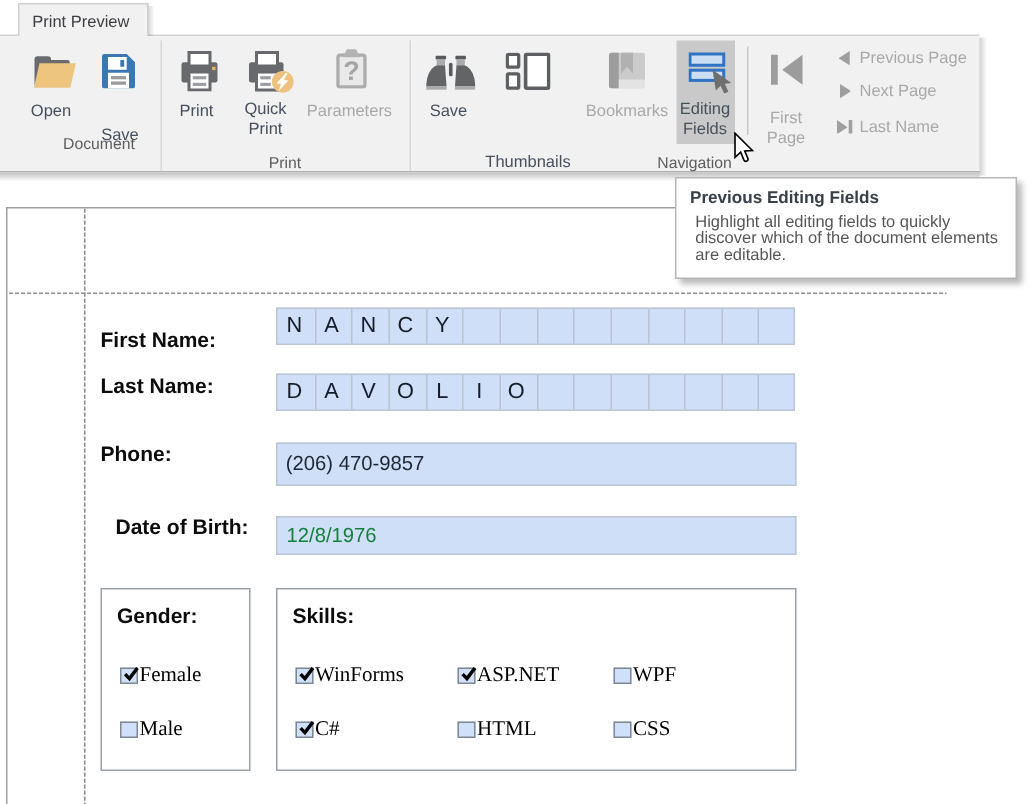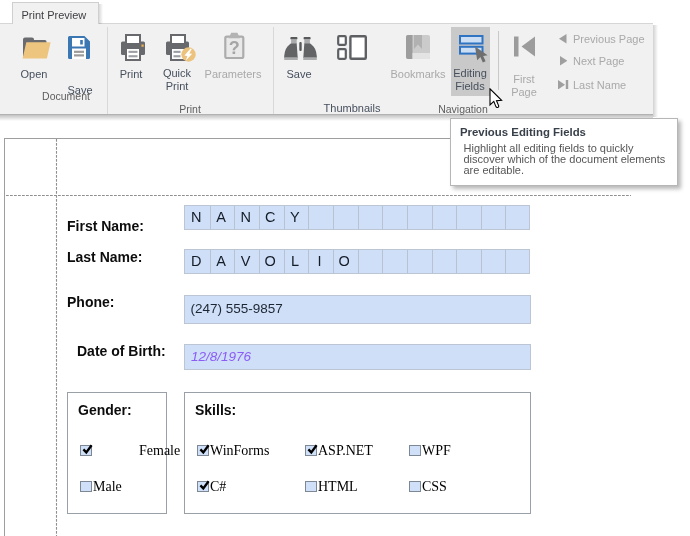--- a/index.html
+++ b/index.html
@@ -193,35 +193,35 @@
     <span style="position:absolute; left:0.0px; width:24.65px; text-align:center;">D</span>
     <span style="position:absolute; left:24.65px; width:24.65px; text-align:center;">A</span>
     <span style="position:absolute; left:49.3px; width:24.65px; text-align:center;">V</span>
     <span style="position:absolute; left:73.95px; width:24.65px; text-align:center;">O</span>
     <span style="position:absolute; left:98.6px; width:24.65px; text-align:center;">L</span>
     <span style="position:absolute; left:123.25px; width:24.65px; text-align:center;">I</span>
     <span style="position:absolute; left:147.9px; width:24.65px; text-align:center;">O</span>
   </div>
 
 <div class="abs fld" style="left:184px; top:294.5px; width:346.5px; height:29px;"></div>
-<div class="abs" style="left:190.5px; top:301px; font-size:13.5px; color:#1d2633;">(247) 555-9857</div>
+<div class="abs" style="left:190.5px; top:301px; font-size:13.5px; color:#1d2633;">(206) 470-9857</div>
 <div class="abs fld" style="left:184px; top:343.5px; width:346.5px; height:26.5px;"></div>
-<div class="abs" style="left:191px; top:349px; font-size:13.5px; color:#8b5cf6;font-style:italic;">12/8/1976</div>
+<div class="abs" style="left:191px; top:349px; font-size:13.5px; color:#15803d;">12/8/1976</div>
 
 <div class="abs" style="left:67px; top:392px; width:100px; height:122px; border:1px solid #9aa0a8;"></div>
 <div class="abs lbl" style="left:78px; top:402px;">Gender:</div>
 <div class="abs" style="left:184px; top:392px; width:347px; height:122px; border:1px solid #9aa0a8;"></div>
 <div class="abs lbl" style="left:195px; top:402px;">Skills:</div>
 
 <div class="cb" style="left:80px; top:444.5px;">
     <svg style="position:absolute;left:0.5px;top:-1.5px" width="11" height="11" viewBox="0 0 11 11">
       <path d="M1.4 5.4 L4.3 8.4 L9.6 1.3" stroke="#000" stroke-width="2.3" fill="none"></path>
     </svg>
   </div>
-<div class="cbl" style="left:93px; top:443px;margin-left:46px;">Female</div>
+<div class="cbl" style="left:93px; top:443px;">Female</div>
 <div class="cb" style="left:80px; top:480.5px;"></div>
 <div class="cbl" style="left:93px; top:479px;">Male</div>
 
 <div class="cb" style="left:197px; top:444.5px;">
     <svg style="position:absolute;left:0.5px;top:-1.5px" width="11" height="11" viewBox="0 0 11 11">
       <path d="M1.4 5.4 L4.3 8.4 L9.6 1.3" stroke="#000" stroke-width="2.3" fill="none"></path>
     </svg>
   </div>
 <div class="cbl" style="left:210px; top:443px;">WinForms</div>
 <div class="cb" style="left:305px; top:444.5px;">

